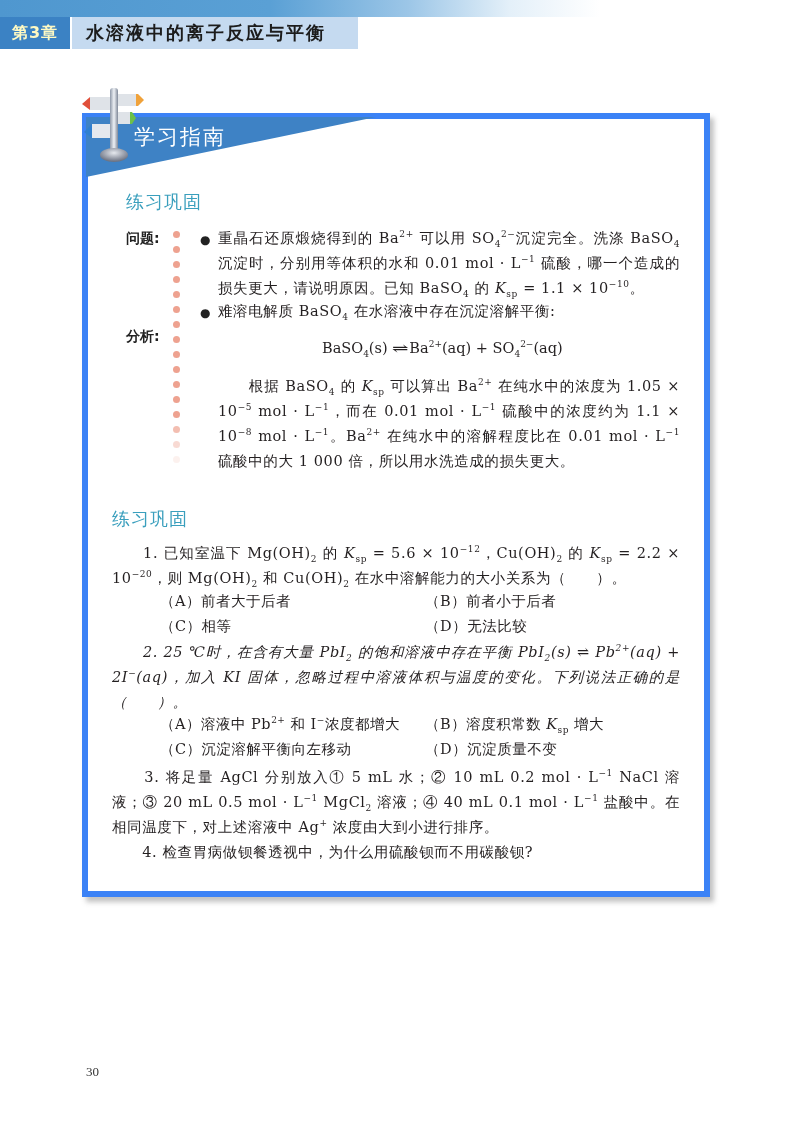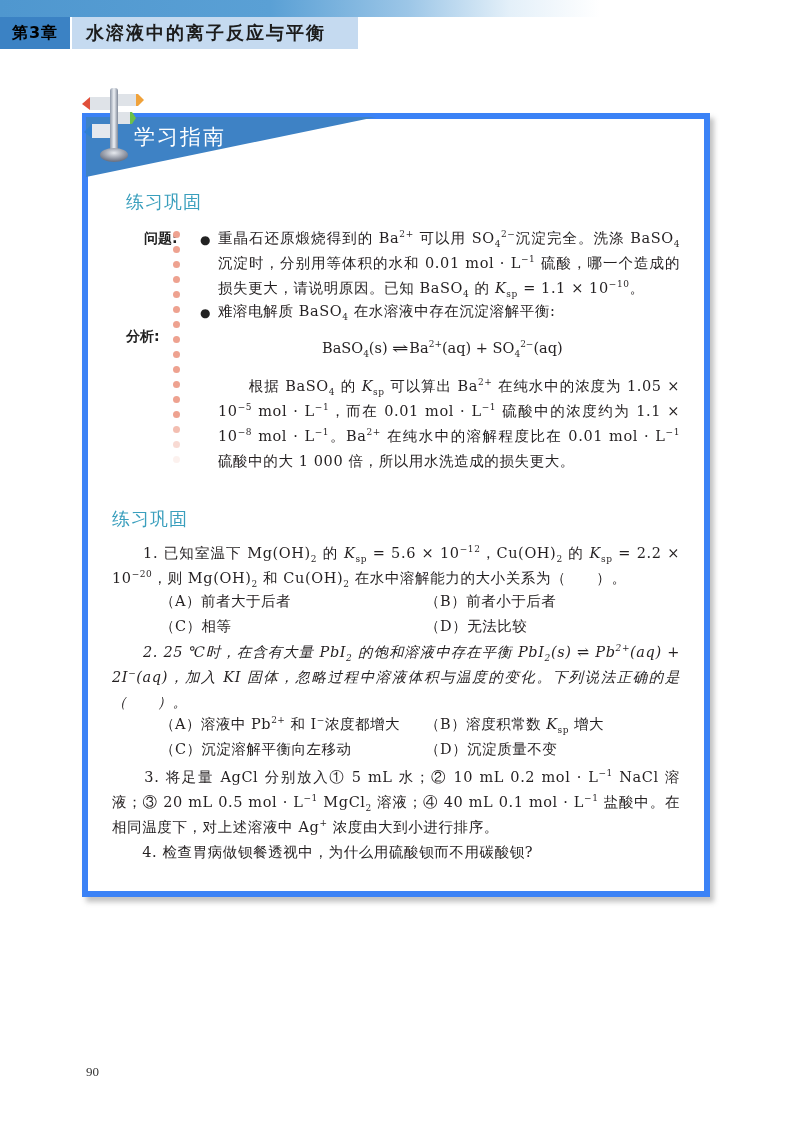--- a/index.html
+++ b/index.html
@@ -6,21 +6,21 @@
   html, body { width: 794px; height: 1123px; background: #ffffff; overflow: hidden; }
   body { position: relative; font-family: "DejaVu Serif", "Liberation Serif", serif; color: #231f20; }
 
   
   .top-gradient {
     position: absolute; left: 0; top: 0; width: 600px; height: 17px;
     background: linear-gradient(to right, #4f97cf 0%, #5aa0d5 45%, #9cc6e7 68%, #e4f0f9 85%, #ffffff 100%);
   }
   .chapter-label {
     position: absolute; left: 0; top: 17px; width: 70px; height: 32px;
-    background: #3b82c4; color: #000000;
+    background: #3b82c4; color: #fef9c3;
     font-family: "DejaVu Sans", "Liberation Sans", sans-serif; font-weight: bold;
     font-size: 16px; line-height: 32px; text-align: center; letter-spacing: 1px;
   }
   .chapter-title-box {
     position: absolute; left: 72px; top: 17px; width: 286px; height: 32px;
     background: #c5daf0;
   }
   .chapter-title {
     position: absolute; left: 14px; top: 0; line-height: 32px;
     font-family: "DejaVu Sans", "Liberation Sans", sans-serif; font-weight: bold;
@@ -112,21 +112,21 @@
   <polygon points="6,46 14,38 36,38 36,52 14,52" fill="#2f7fd0"></polygon>
   <polygon points="14,38 36,38 36,52 14,52" fill="#e4e8ee"></polygon>
   <polygon points="38,26 54,26 58,32 54,38 38,38" fill="#6cc04a"></polygon>
   <polygon points="38,26 52,26 52,38 38,38" fill="#dfe3e8"></polygon>
   <rect x="32" y="2" width="8" height="66" rx="3" fill="url(#pole)"></rect>
   <ellipse cx="36" cy="69" rx="14" ry="7" fill="url(#base)"></ellipse>
 </svg>
 
 <div class="section-heading" style="left:126px; top:190px;">练习巩固</div>
 
-<div class="label-bold" style="left:144px; top:230px;">问题:</div>
+<div class="label-bold" style="left:126px; top:230px;">问题:</div>
 <div class="label-bold" style="left:126px; top:304px;margin-top:24px;">分析:</div>
 
 <div class="dots">
   <div class="dot"></div>
     <div class="dot"></div>
     <div class="dot"></div>
     <div class="dot"></div>
     <div class="dot"></div>
   <div class="dot"></div>
     <div class="dot"></div>
@@ -163,13 +163,13 @@
 
 <div class="para" style="left:112px; top:640px; width:568px;font-style:italic;">　　2. 25 ℃时，在含有大量 PbI<sub>2</sub> 的饱和溶液中存在平衡 PbI<sub>2</sub>(s) ⇌ Pb<sup>2+</sup>(aq) + 2I<sup>−</sup>(aq)，加入 KI 固体，忽略过程中溶液体积与温度的变化。下列说法正确的是（　　）。</div>
 <div class="opt" style="left:160px; top:715px;">（A）溶液中 Pb<sup>2+</sup> 和 I<sup>−</sup>浓度都增大</div>
 <div class="opt" style="left:425px; top:715px;">（B）溶度积常数 <i>K</i><sub>sp</sub> 增大</div>
 <div class="opt" style="left:160px; top:740px;">（C）沉淀溶解平衡向左移动</div>
 <div class="opt" style="left:425px; top:740px;">（D）沉淀质量不变</div>
 
 <div class="para" style="left:112px; top:765px; width:568px;">　　3. 将足量 AgCl 分别放入① 5 mL 水；② 10 mL 0.2 mol · L<sup>−1</sup> NaCl 溶液；③ 20 mL 0.5 mol · L<sup>−1</sup> MgCl<sub>2</sub> 溶液；④ 40 mL 0.1 mol · L<sup>−1</sup> 盐酸中。在相同温度下，对上述溶液中 Ag<sup>+</sup> 浓度由大到小进行排序。</div>
 <div class="para" style="left:112px; top:840px; width:568px;">　　4. 检查胃病做钡餐透视中，为什么用硫酸钡而不用碳酸钡?</div>
 
-<div class="page-number">90</div>
+<div class="page-number">30</div>
 
 </body></html>

